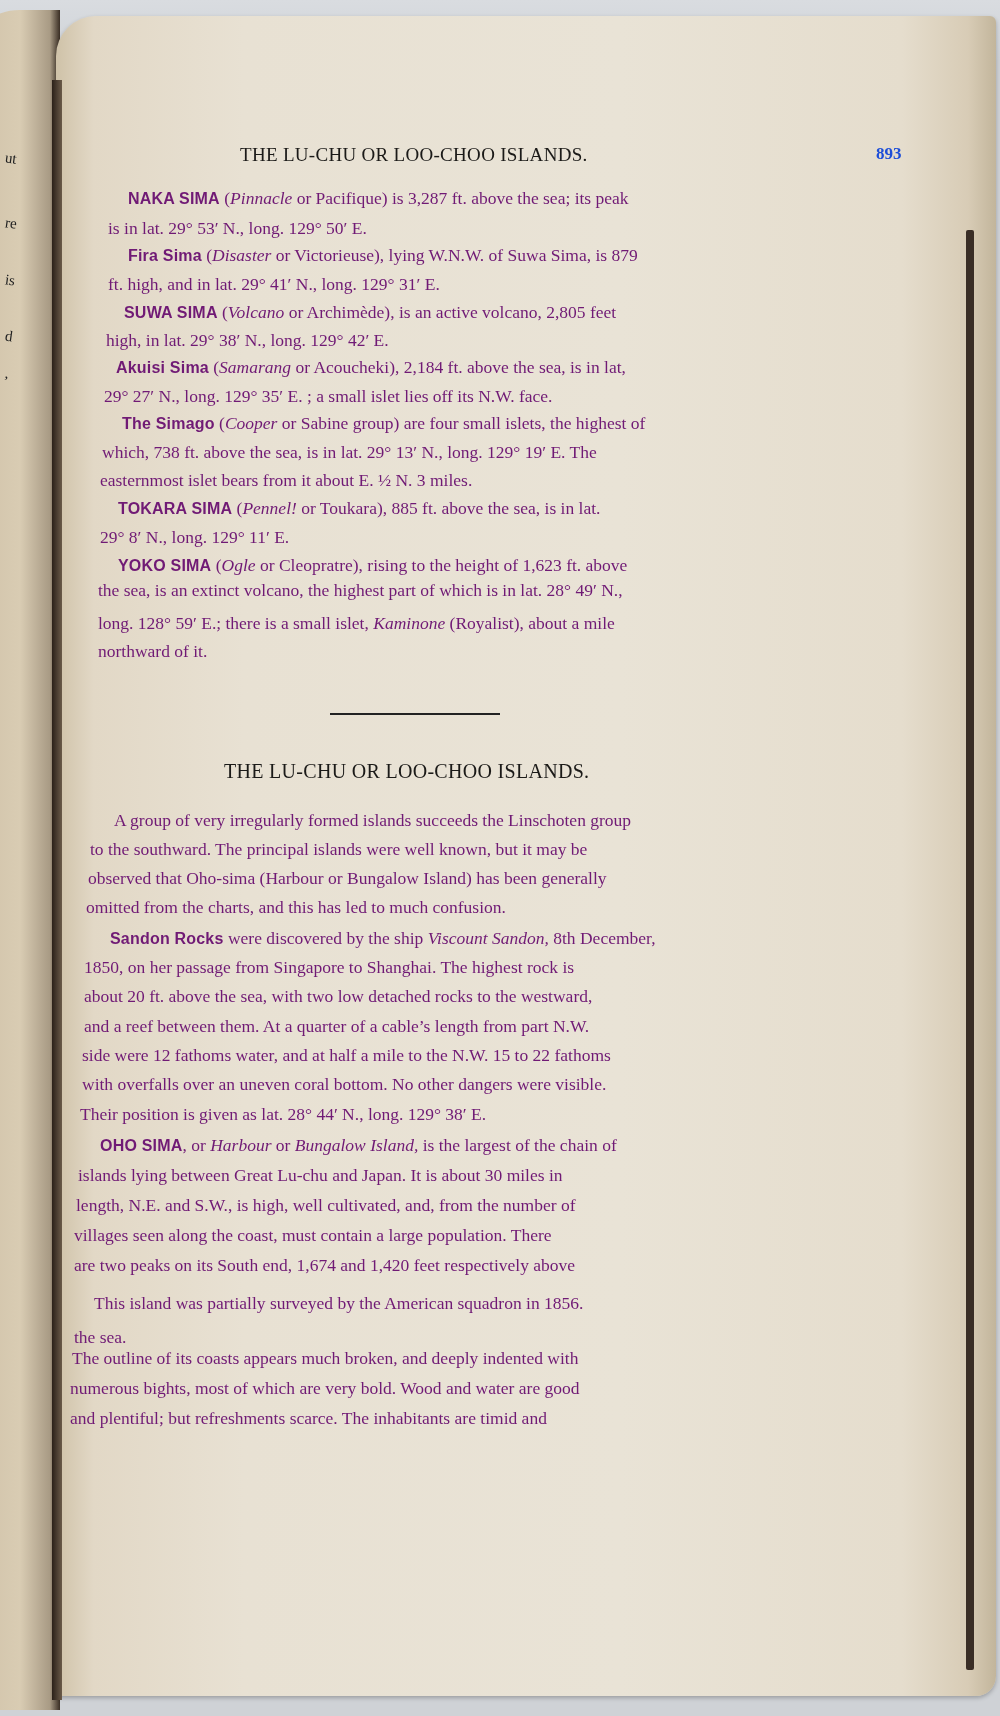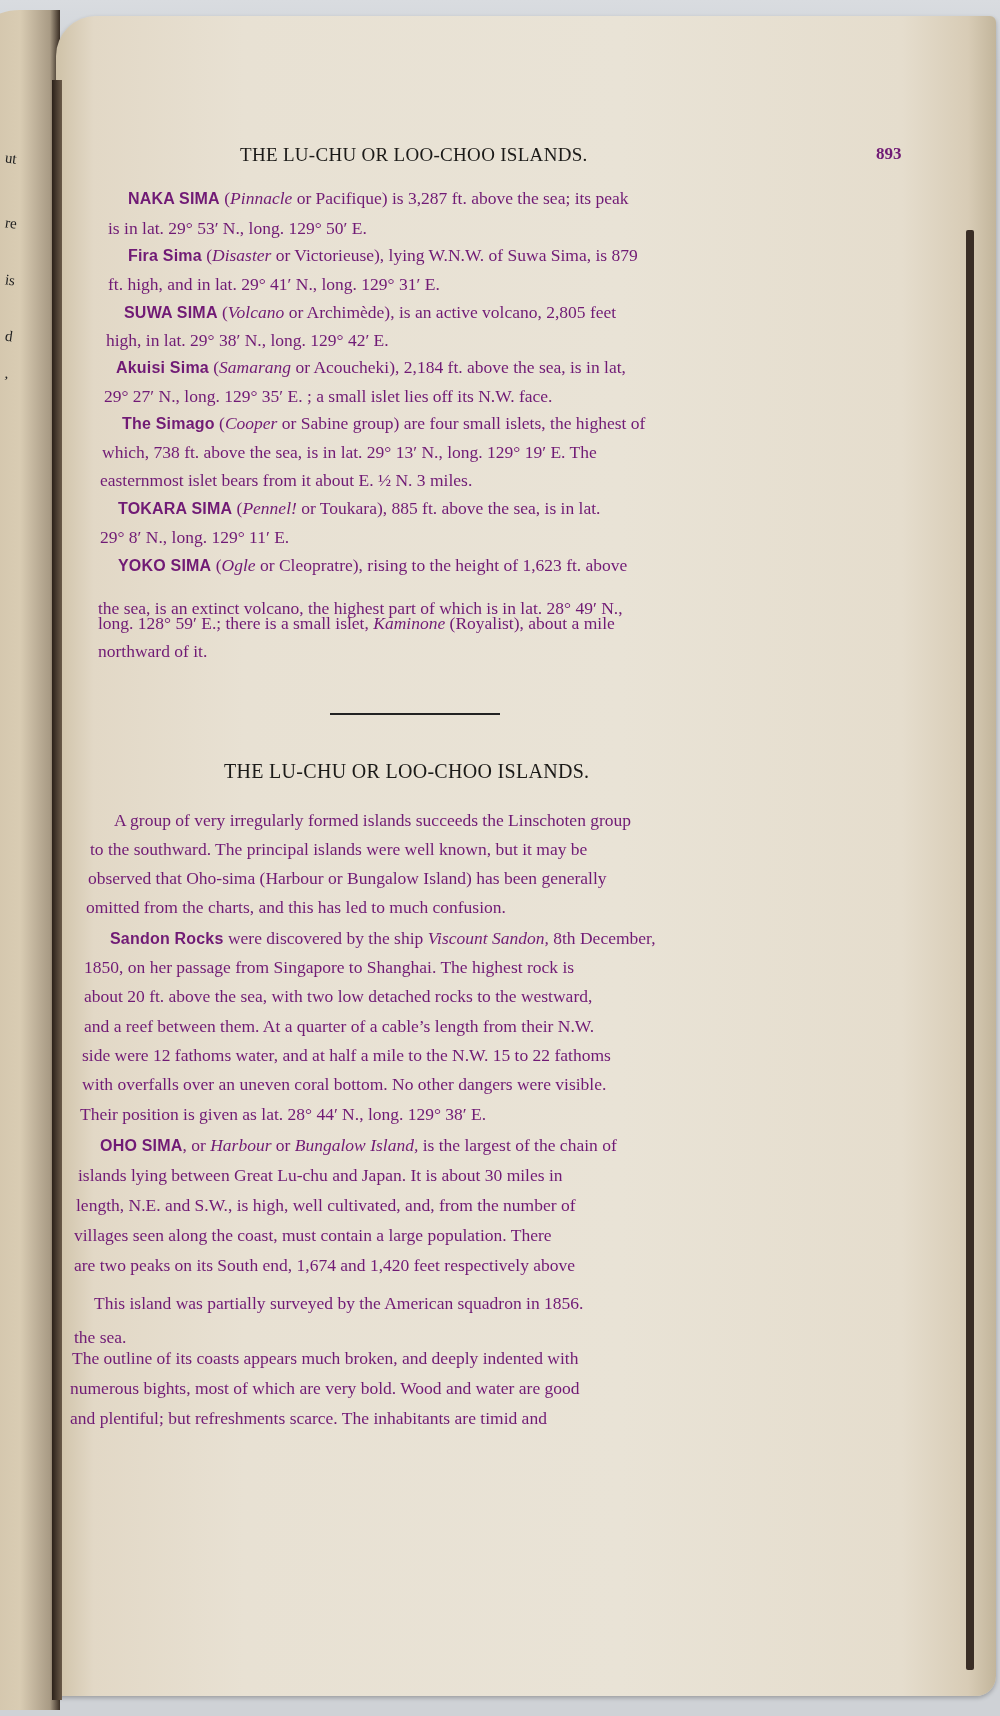--- a/index.html
+++ b/index.html
@@ -33,21 +33,21 @@
     .right-edge {
       position: absolute; left: 966px; top: 230px; width: 8px; height: 1440px;
       background: #3a2e26;
       border-radius: 2px;
     }
     .running-head {
       position: absolute; left: 240px; top: 144px; font-size: 19px; letter-spacing: 0.3px;
       color: #1b1a18;
     }
     .page-number {
-      position: absolute; left: 876px; top: 144px; font-size: 17px; font-weight: bold; color: #701a75;
+      position: absolute; left: 876px; top: 144px; font-size: 17px; font-weight: bold; color: #1d4ed8;
     }
     .line {
       position: absolute; white-space: nowrap; font-size: 17.5px; color: #701a75;
     }
     .line b { font-family: "Liberation Sans", "DejaVu Sans", sans-serif; font-weight: bold; font-size: 16px; letter-spacing: 0.2px; }
     .line i { font-style: italic; }
     .rule {
       position: absolute; left: 330px; top: 713px; width: 170px; height: 2px; background: #222;
     }
     .section-title {
@@ -85,37 +85,37 @@
 <div class="line" style="left:104px;top:386px">29° 27′ N., long. 129° 35′ E. ; a small islet lies off its N.W. face.</div>
 
 <div class="line" style="left:122px;top:413px"><b>The Simago</b> (<i>Cooper</i><span> or Sabine group) are four small islets, the highest of</span></div>
 <div class="line" style="left:102px;top:442px">which, 738 ft. above the sea, is in lat. 29° 13′ N., long. 129° 19′ E. The</div>
 <div class="line" style="left:100px;top:470px">easternmost islet bears from it about E. ½ N. 3 miles.</div>
 
 <div class="line" style="left:118px;top:498px"><b>TOKARA SIMA</b> (<i>Pennel!</i><span> or Toukara), 885 ft. above the sea, is in lat.</span></div>
 <div class="line" style="left:100px;top:527px">29° 8′ N., long. 129° 11′ E.</div>
 
 <div class="line" style="left:118px;top:555px"><b>YOKO SIMA</b> (<i>Ogle</i><span> or Cleopratre), rising to the height of 1,623 ft. above</span></div>
-<div class="line" style="left:98px;top:598px">the sea, is an extinct volcano, the highest part of which is in lat. 28° 49′ N.,</div>
+<div class="line" style="left:98px;top:580px">the sea, is an extinct volcano, the highest part of which is in lat. 28° 49′ N.,</div>
 <div class="line" style="left:98px;top:613px"><span>long. 128° 59′ E.; there is a small islet, </span><i>Kaminone</i><span> (Royalist), about a mile</span></div>
 <div class="line" style="left:98px;top:641px">northward of it.</div>
 
 <div class="rule"></div>
 
 <div class="section-title">THE LU-CHU OR LOO-CHOO ISLANDS.</div>
 
 <div class="line" style="left:114px;top:810px">A group of very irregularly formed islands succeeds the Linschoten group</div>
 <div class="line" style="left:90px;top:839px">to the southward.   The principal islands were well known, but it may be</div>
 <div class="line" style="left:88px;top:868px">observed that Oho-sima (Harbour or Bungalow Island) has been generally</div>
 <div class="line" style="left:86px;top:897px">omitted from the charts, and this has led to much confusion.</div>
 
 <div class="line" style="left:110px;top:928px"><b>Sandon Rocks</b><span> were discovered by the ship </span><i>Viscount Sandon,</i><span> 8th December,</span></div>
 <div class="line" style="left:84px;top:957px">1850, on her passage from Singapore to Shanghai.   The highest rock is</div>
 <div class="line" style="left:84px;top:986px">about 20 ft. above the sea, with two low detached rocks to the westward,</div>
-<div class="line" style="left:84px;top:1016px">and a reef between them.   At a quarter of a cable’s length from their N.W.</div>
+<div class="line" style="left:84px;top:1016px">and a reef between them.   At a quarter of a cable’s length from part N.W.</div>
 <div class="line" style="left:82px;top:1045px">side were 12 fathoms water, and at half a mile to the N.W. 15 to 22 fathoms</div>
 <div class="line" style="left:82px;top:1074px">with overfalls over an uneven coral bottom.   No other dangers were visible.</div>
 <div class="line" style="left:80px;top:1104px">Their position is given as lat. 28° 44′ N., long. 129° 38′ E.</div>
 
 <div class="line" style="left:100px;top:1135px"><b>OHO SIMA</b><span>, or </span><i>Harbour</i><span> or </span><i>Bungalow Island,</i><span> is the largest of the chain of</span></div>
 <div class="line" style="left:78px;top:1165px">islands lying between Great Lu-chu and Japan.   It is about 30 miles in</div>
 <div class="line" style="left:76px;top:1195px">length, N.E. and S.W., is high, well cultivated, and, from the number of</div>
 <div class="line" style="left:74px;top:1225px">villages seen along the coast, must contain a large population.   There</div>
 <div class="line" style="left:74px;top:1255px">are two peaks on its South end, 1,674 and 1,420 feet respectively above</div>
 <div class="line" style="left:74px;top:1327px">the sea.</div>

